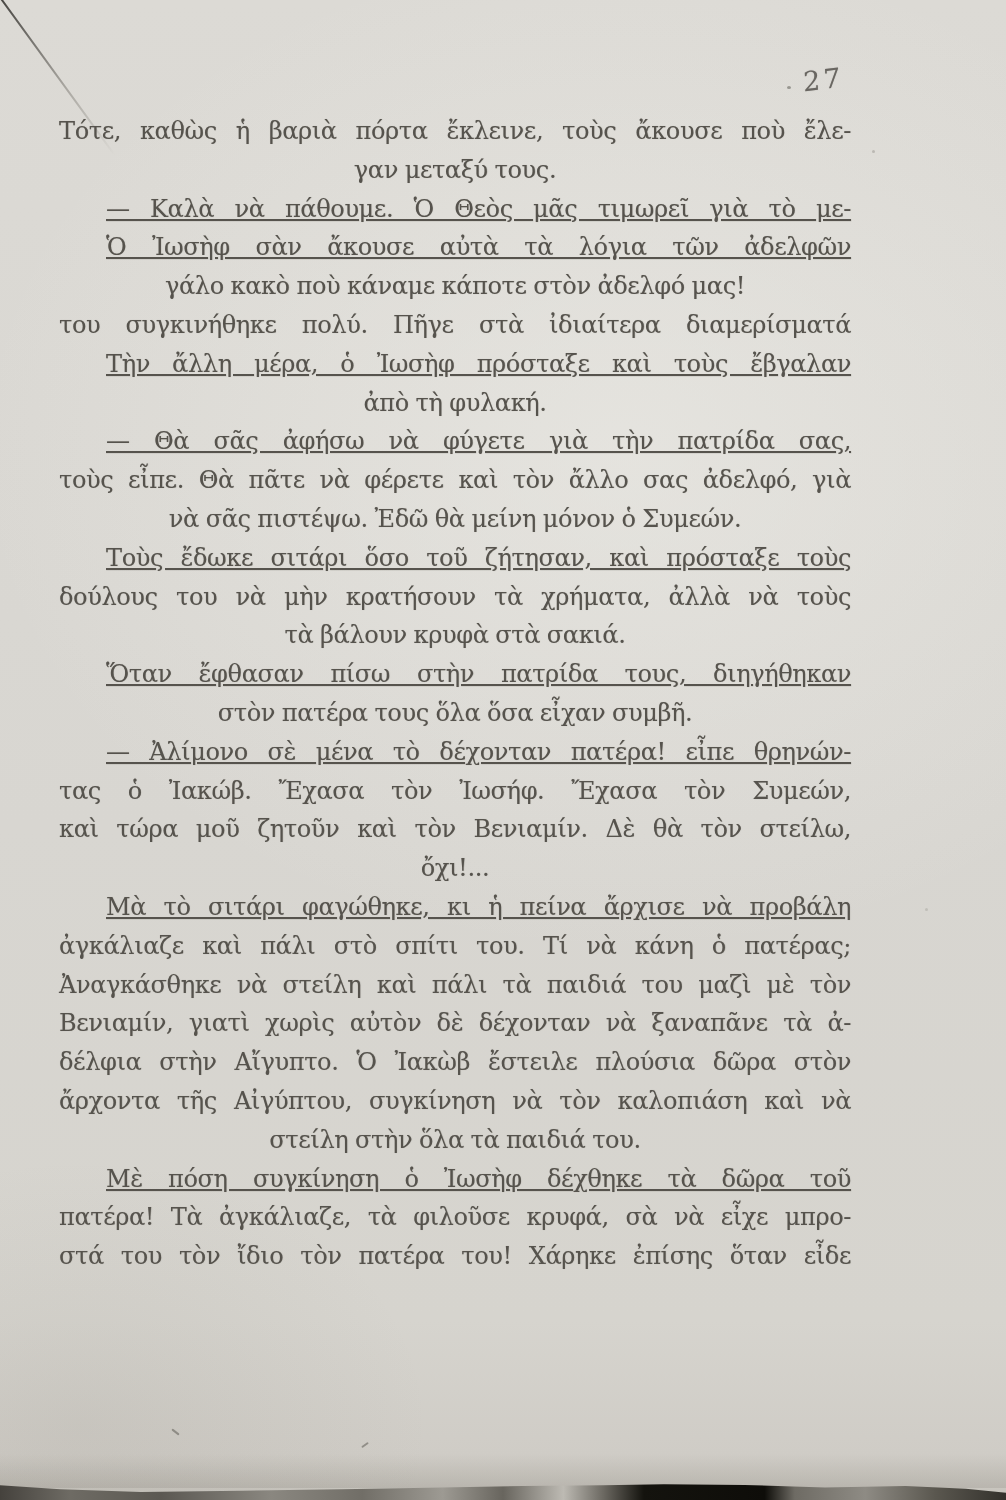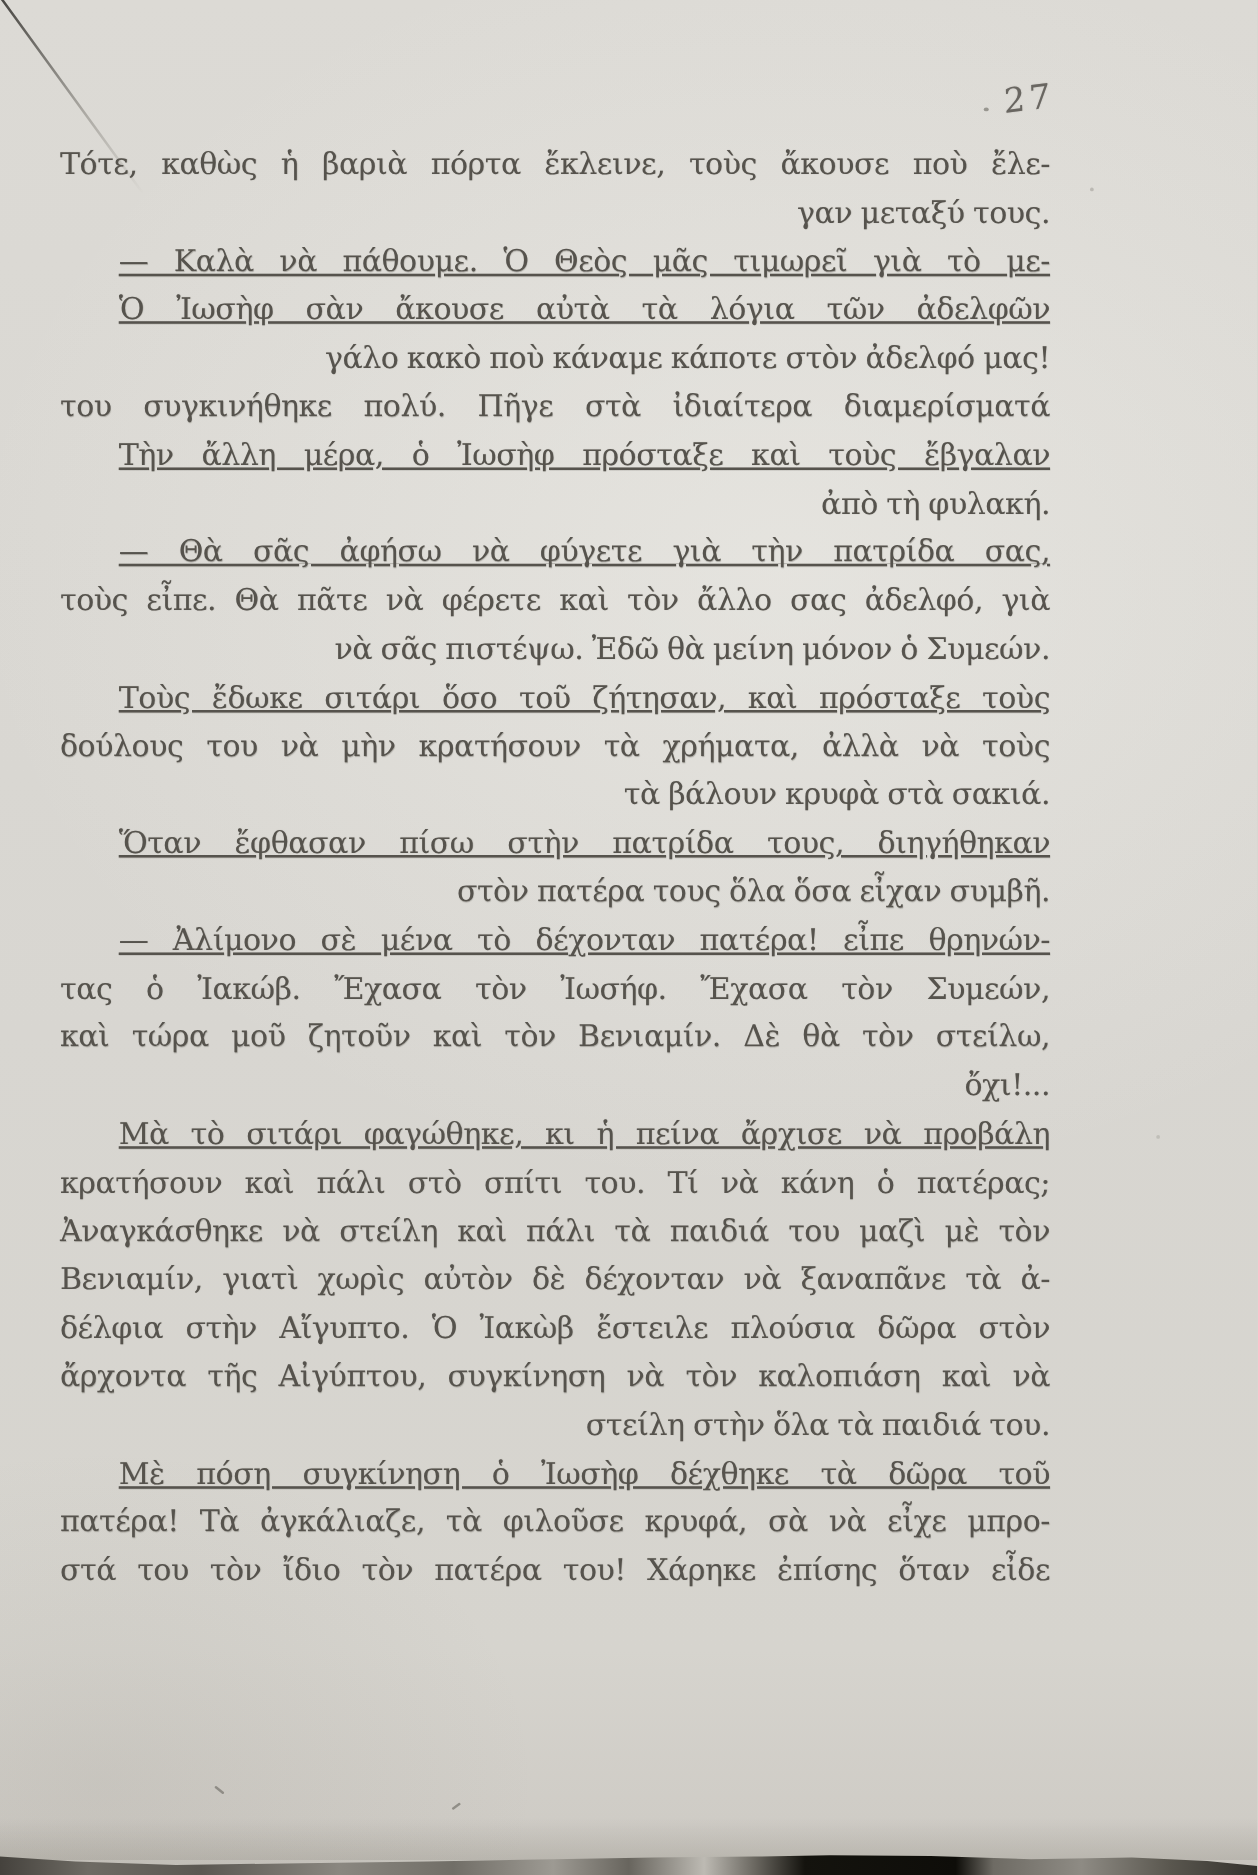--- a/index.html
+++ b/index.html
@@ -21,26 +21,26 @@
     background:linear-gradient(90deg,rgba(55,53,49,0.9),rgba(110,107,100,0.45) 55%,rgba(110,107,100,0) 95%);
     border-radius:2px;
   }
   .pagenum{
     position:absolute;left:803px;top:64px;
     font-size:27px;color:#696661;letter-spacing:3px;
     transform:rotate(-7deg) skewX(-5deg);
     text-shadow:0 0 1px rgba(105,102,97,0.4);
   }
   .textblock{
-    position:absolute;left:48px;top:112px;width:792px;
+    position:absolute;left:59px;top:112px;width:792px;
     color:#56534d;font-size:24px;line-height:38.8px;
     letter-spacing:-0.015em;word-spacing:-0.5px;
     text-shadow:0.3px 0.3px 0.7px rgba(86,83,77,0.38);
   }
-  .ln{text-align:right;}
+  .ln{text-align:center;}
   .ln.j{text-align:justify;text-align-last:justify;}
   .ln.in{text-indent:47px;text-decoration:underline;}
   .bottom-shade{
     position:absolute;left:0;bottom:12px;width:100%;height:34px;
     background:linear-gradient(to bottom,rgba(115,110,100,0) 0%,rgba(115,110,100,0.18) 100%);
   }
   .bottom-edge{
     position:absolute;left:0;bottom:0;width:100%;height:18px;
     background:linear-gradient(90deg,
       #45423d 0%, #6e6b64 7%, #5b5852 16%, #8a8780 27%, #716e67 36%,
@@ -77,21 +77,21 @@
   <div class="ln in j">Τοὺς ἔδωκε σιτάρι ὅσο τοῦ ζήτησαν, καὶ πρόσταξε τοὺς</div>
   <div class="ln j">δούλους του νὰ μὴν κρατήσουν τὰ χρήματα, ἀλλὰ νὰ τοὺς</div>
   <div class="ln">τὰ βάλουν κρυφὰ στὰ σακιά.</div>
   <div class="ln in j">Ὅταν ἔφθασαν πίσω στὴν πατρίδα τους, διηγήθηκαν</div>
   <div class="ln">στὸν πατέρα τους ὅλα ὅσα εἶχαν συμβῆ.</div>
   <div class="ln in j">— Ἀλίμονο σὲ μένα τὸ δέχονταν πατέρα! εἶπε θρηνών-</div>
   <div class="ln j">τας ὁ Ἰακώβ. Ἔχασα τὸν Ἰωσήφ. Ἔχασα τὸν Συμεών,</div>
   <div class="ln j">καὶ τώρα μοῦ ζητοῦν καὶ τὸν Βενιαμίν. Δὲ θὰ τὸν στείλω,</div>
   <div class="ln">ὄχι!...</div>
   <div class="ln in j">Μὰ τὸ σιτάρι φαγώθηκε, κι ἡ πείνα ἄρχισε νὰ προβάλη</div>
-  <div class="ln j">κρατήσουν καὶ πάλι στὸ σπίτι του. Τί νὰ κάνη ὁ πατέρας;</div>
+  <div class="ln j">ἀγκάλιαζε καὶ πάλι στὸ σπίτι του. Τί νὰ κάνη ὁ πατέρας;</div>
   <div class="ln j">Ἀναγκάσθηκε νὰ στείλη καὶ πάλι τὰ παιδιά του μαζὶ μὲ τὸν</div>
   <div class="ln j">Βενιαμίν, γιατὶ χωρὶς αὐτὸν δὲ δέχονταν νὰ ξαναπᾶνε τὰ ἀ-</div>
   <div class="ln j">δέλφια στὴν Αἴγυπτο. Ὁ Ἰακὼβ ἔστειλε πλούσια δῶρα στὸν</div>
   <div class="ln j">ἄρχοντα τῆς Αἰγύπτου, συγκίνηση νὰ τὸν καλοπιάση καὶ νὰ</div>
   <div class="ln">στείλη στὴν ὅλα τὰ παιδιά του.</div>
   <div class="ln in j">Μὲ πόση συγκίνηση ὁ Ἰωσὴφ δέχθηκε τὰ δῶρα τοῦ</div>
   <div class="ln j">πατέρα! Τὰ ἀγκάλιαζε, τὰ φιλοῦσε κρυφά, σὰ νὰ εἶχε μπρο-</div>
   <div class="ln j">στά του τὸν ἴδιο τὸν πατέρα του! Χάρηκε ἐπίσης ὅταν εἶδε</div>
 </div>
 

